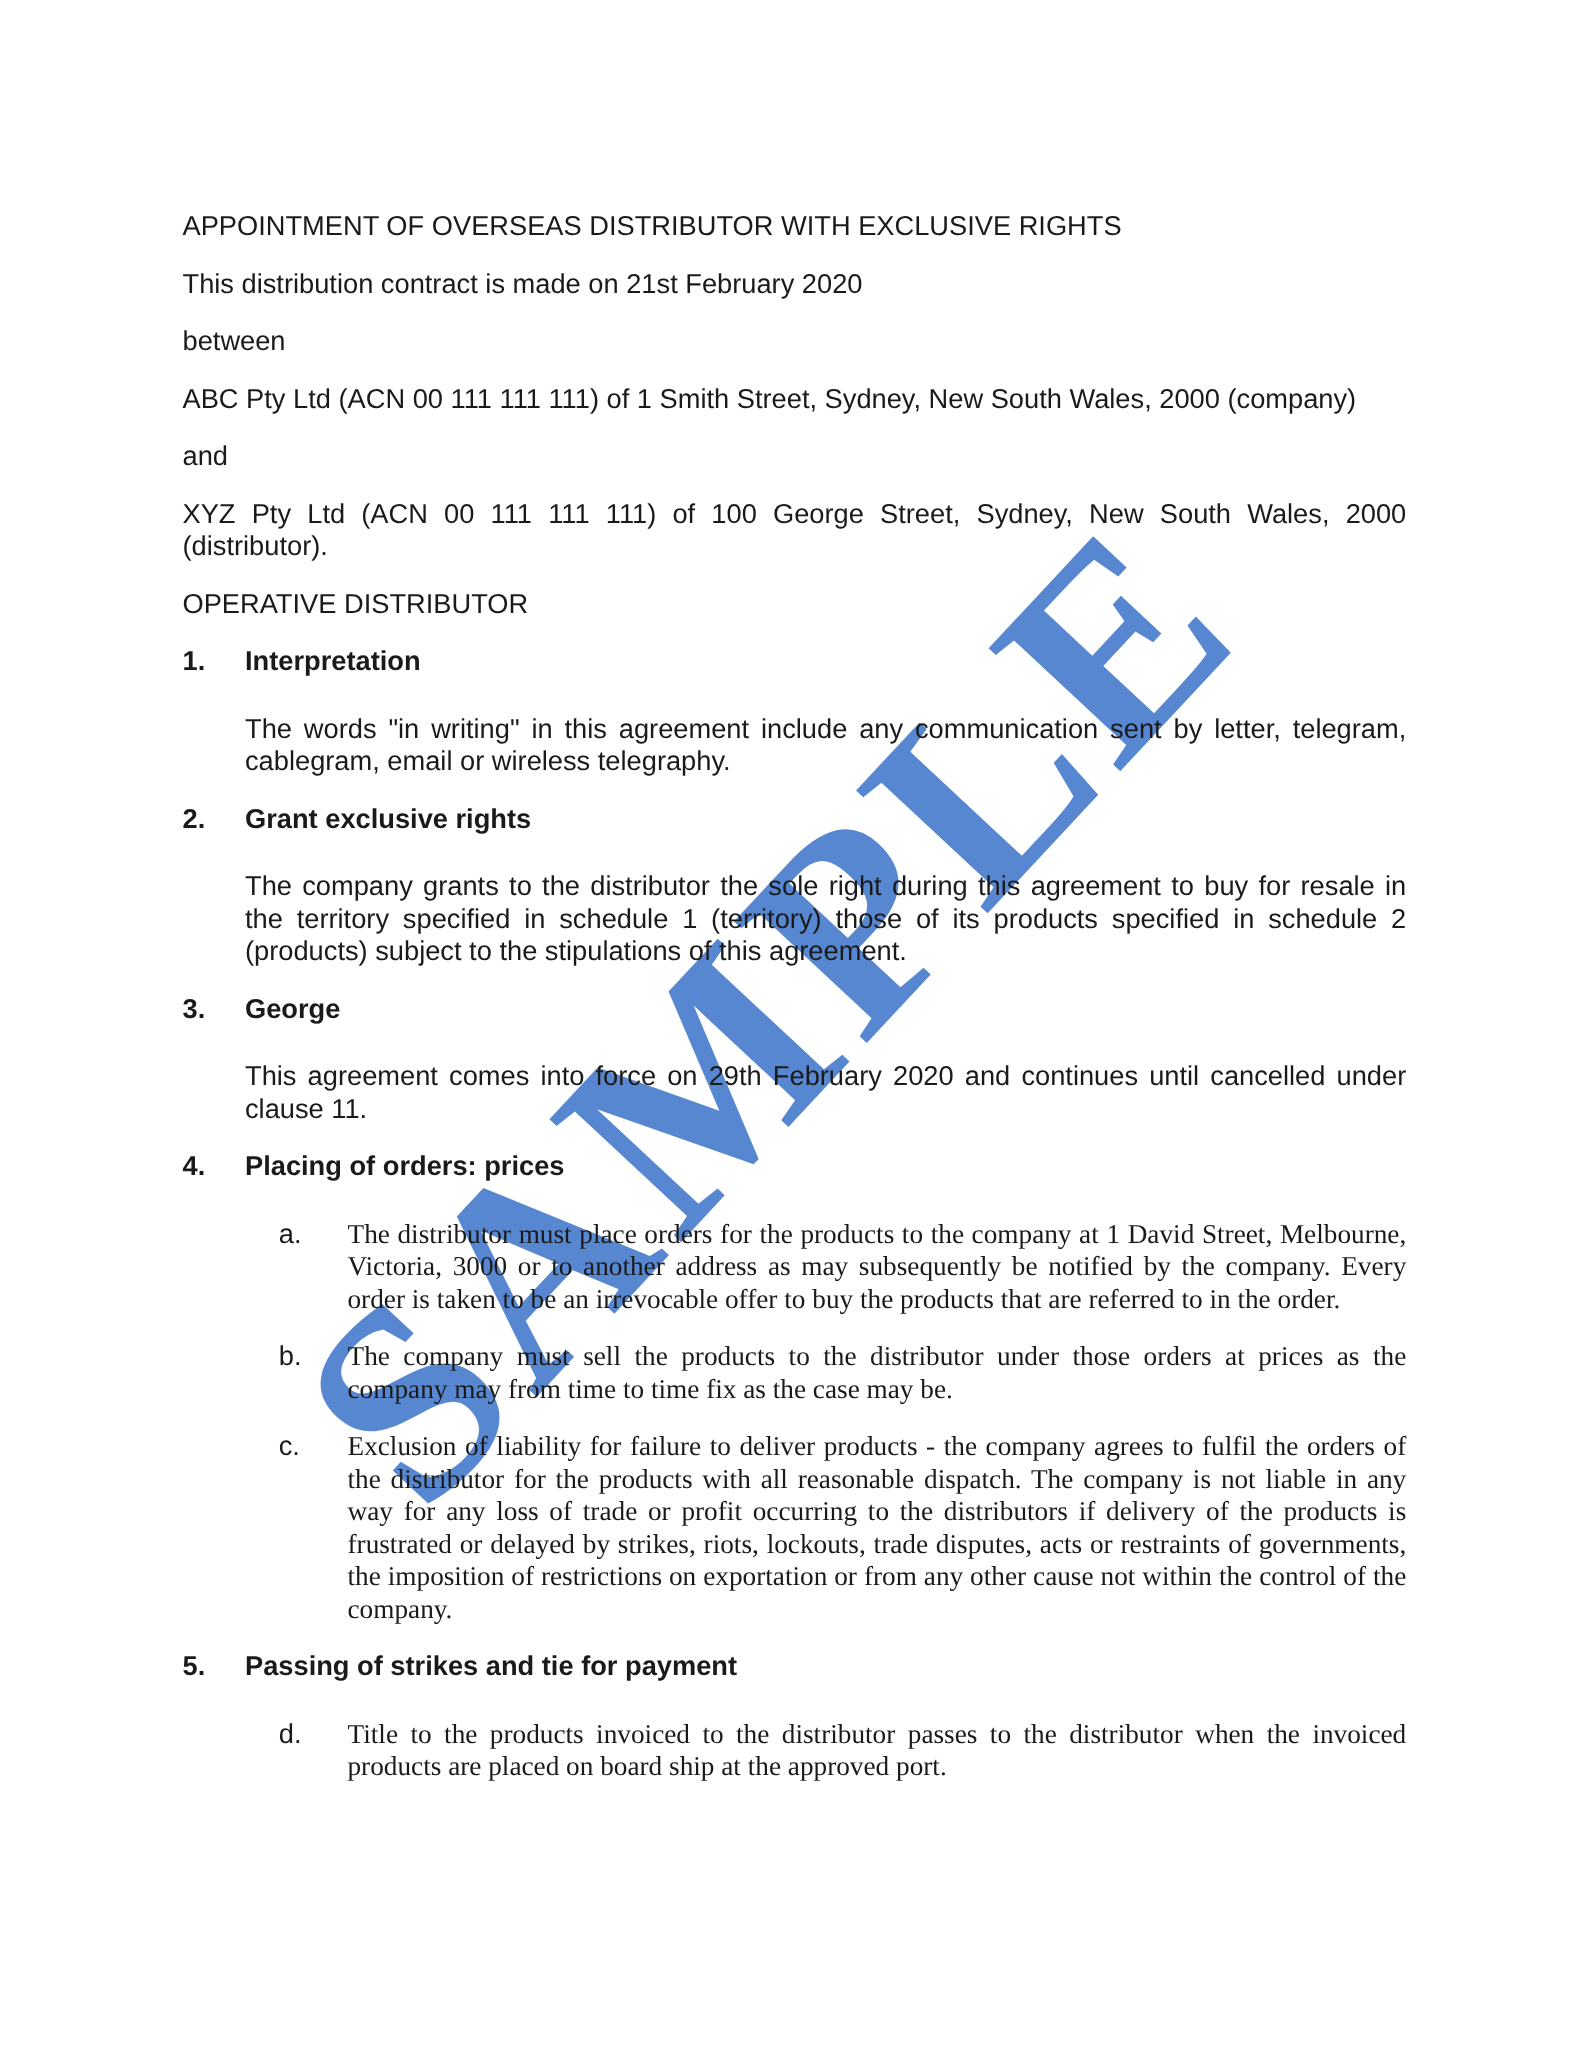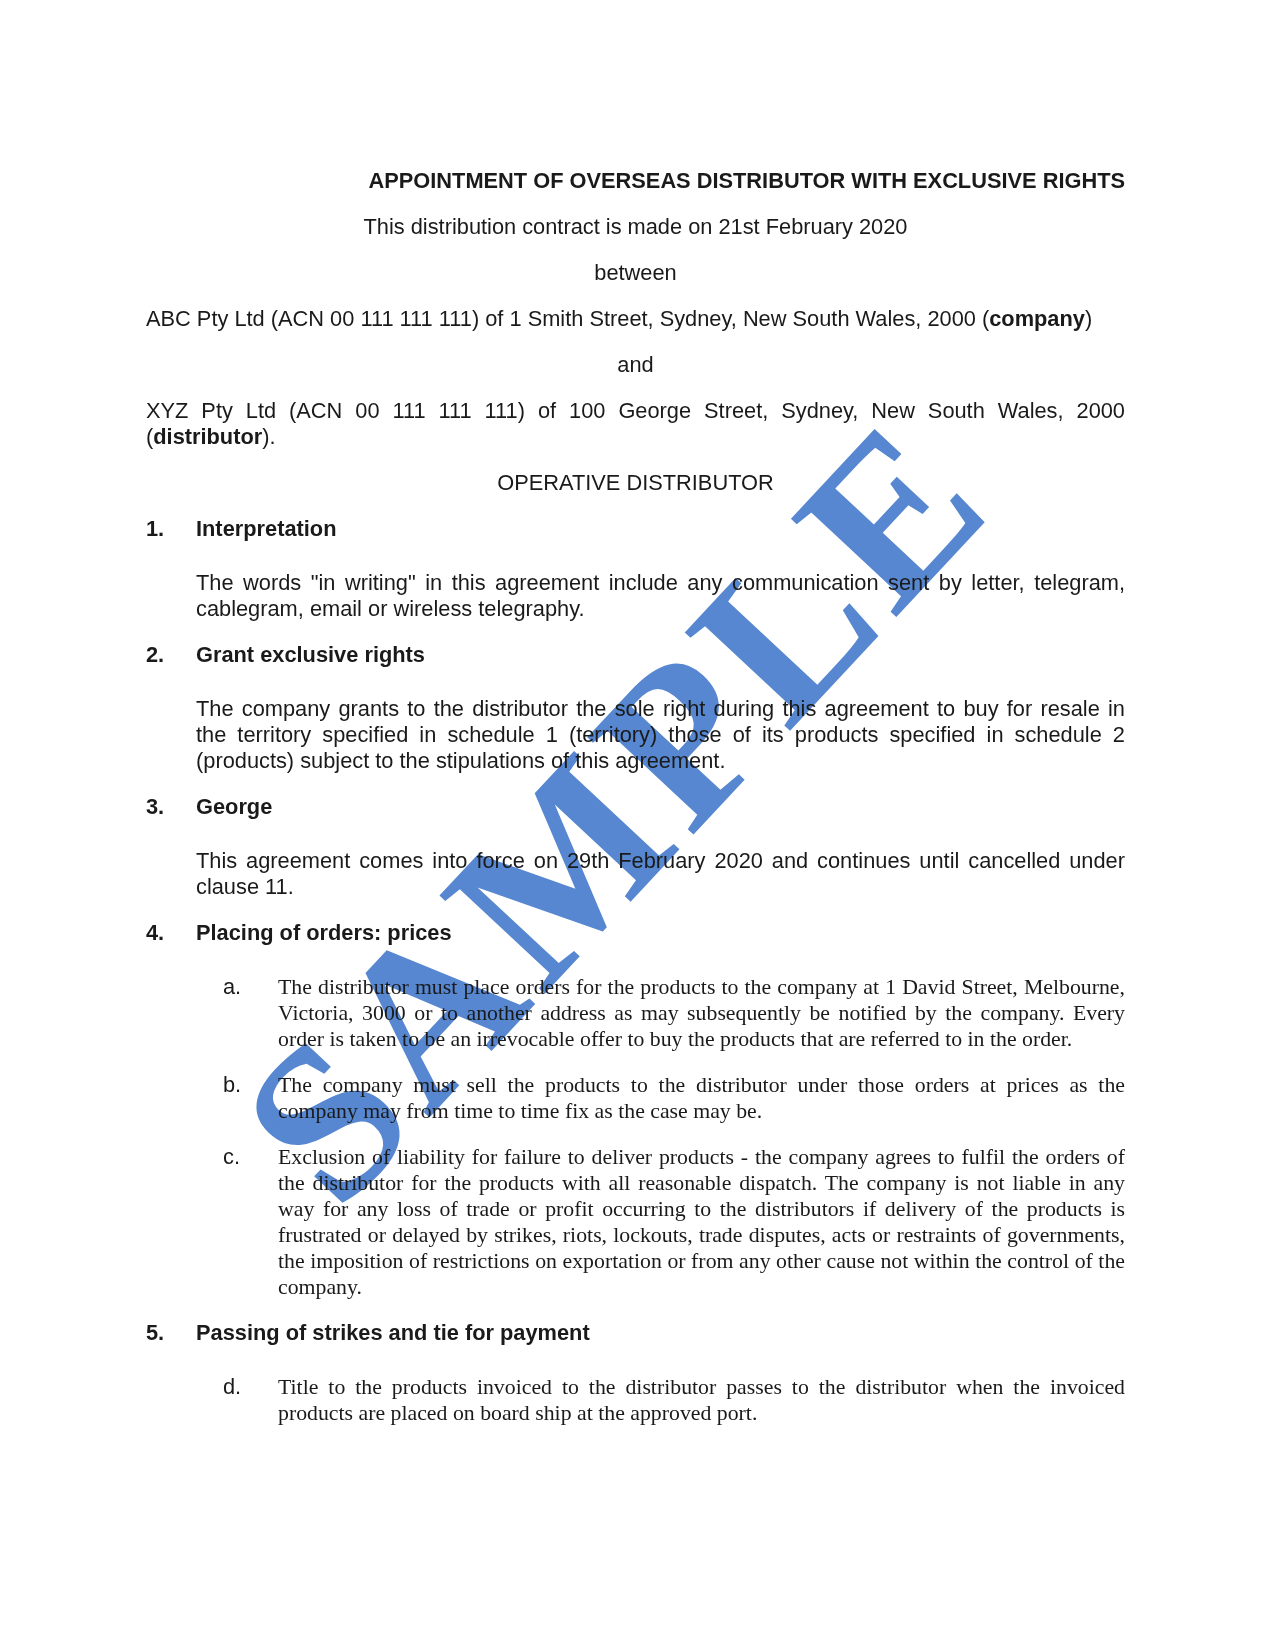--- a/index.html
+++ b/index.html
@@ -27,44 +27,44 @@
     z-index: 0;
     user-select: none;
   }
   .doc {
     position: absolute;
     left: 146px;
     top: 168px;
     width: 979px;
     z-index: 1;
   }
-  .block { margin: 0 0 20px 0; text-align: center; }
+  .block { margin: 0 0 20px 0; }
   .title {
-    font-weight: 700;
-    text-align: right;
+    font-weight: 400;
+    text-align: left;
     margin: 0 0 20px 0;
   }
   .justify { text-align: justify; }
   .sec {
     display: flex;
     font-weight: 700;
     margin: 0 0 28px 0;
   }
   .sec .num { width: 50px; flex: none; }
   .sp {
     margin: 0 0 20px 50px;
     text-align: justify;
   }
   .sub {
     display: flex;
     margin: 0 0 20px 77px;
   }
   .sub .sl { width: 55px; flex: none; }
   .sub .stx { flex: 1; text-align: justify; font-family: Liberation Serif, serif; }
-  b { font-weight: 700; }
+  b { font-weight: 400; }
 </style>
 </head>
 <body>
 
 <div class="watermark" style="color: rgb(87, 135, 208);">SAMPLE</div>
 
 <div class="doc">
 
   <p class="title">APPOINTMENT OF OVERSEAS DISTRIBUTOR WITH EXCLUSIVE RIGHTS</p>
 

